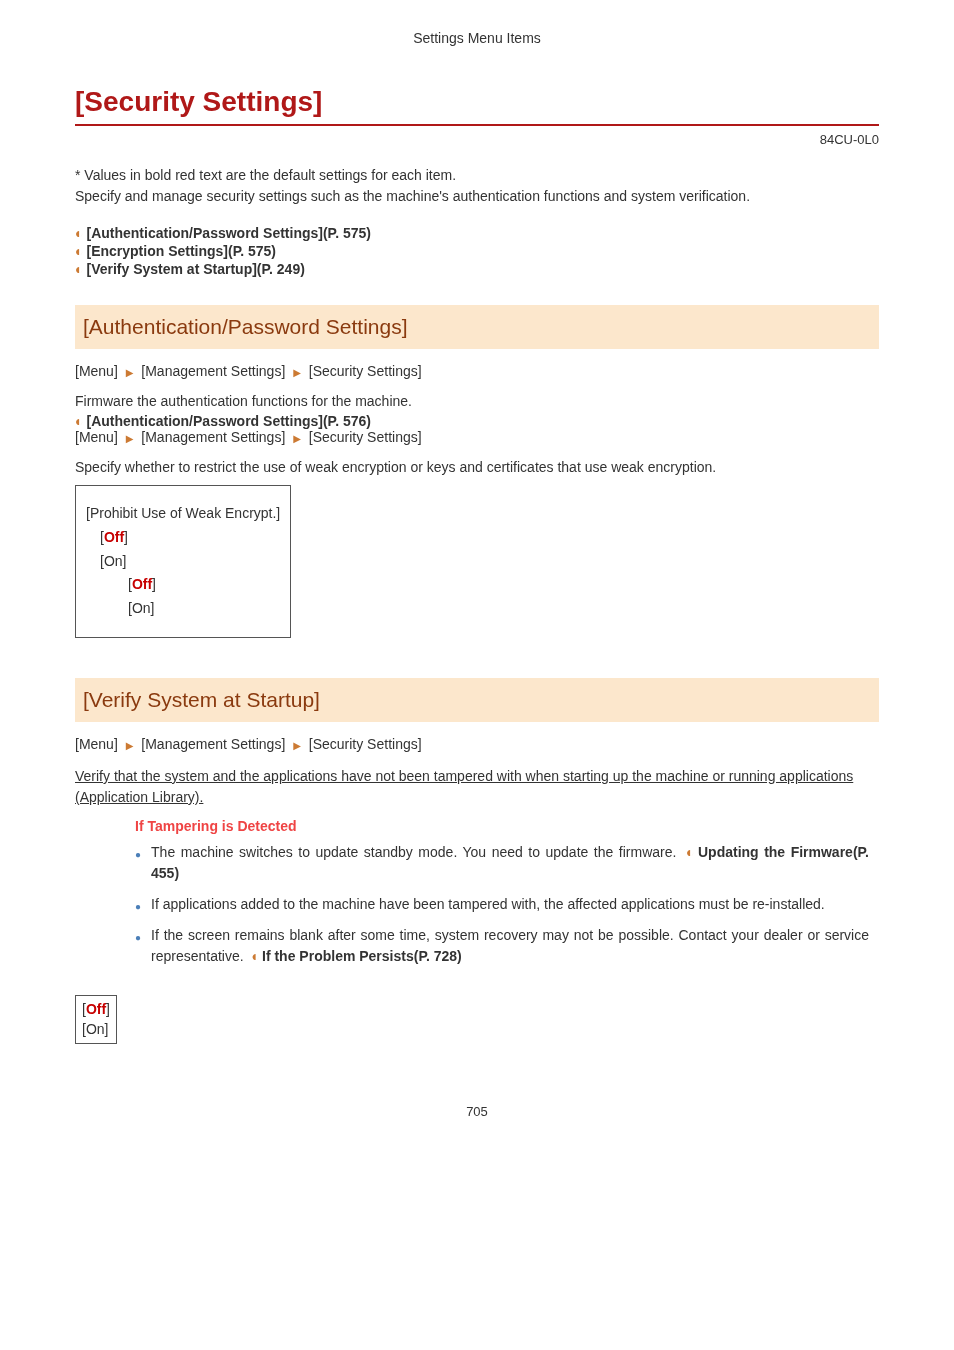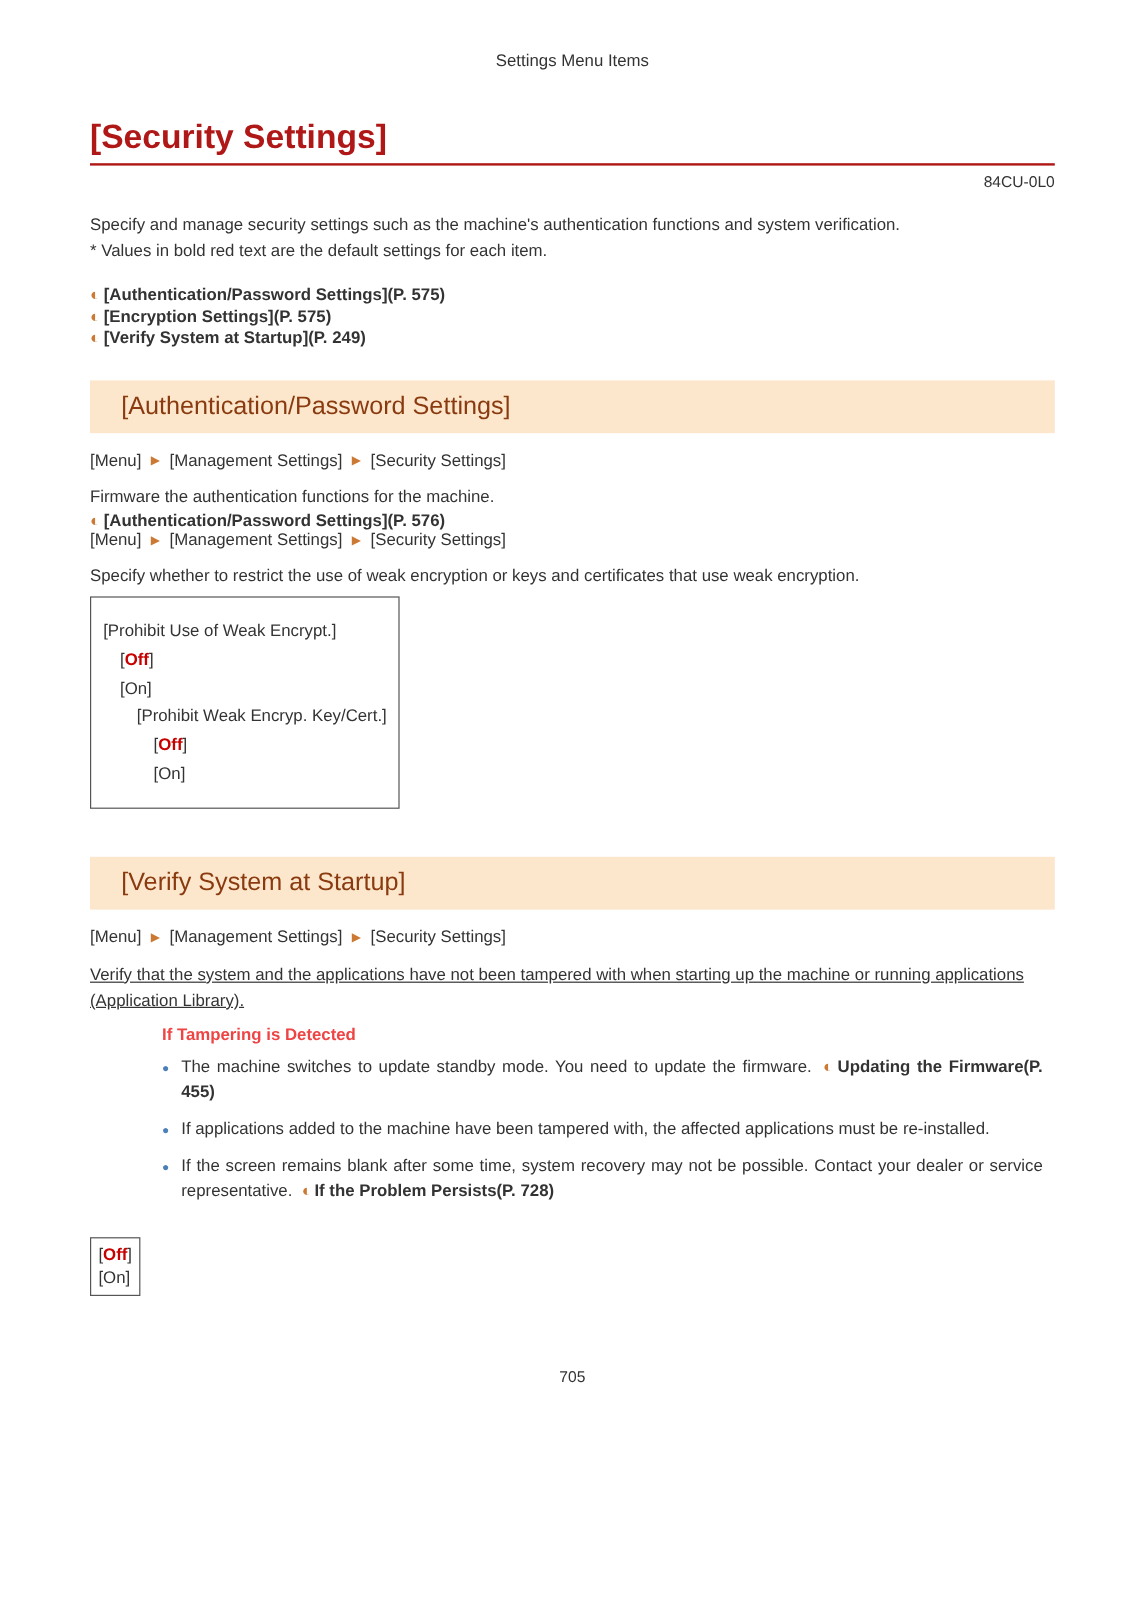--- a/index.html
+++ b/index.html
@@ -6,21 +6,21 @@
   body {
     font-family: Arial, Helvetica, sans-serif;
     font-size: 14px;
     color: #333;
     margin: 0;
     padding: 0;
     background: #fff;
   }
   .page {
     width: 954px;
-    margin: 12px auto;
+    margin: 0 auto;
     padding: 30px 75px 60px 75px;
     position: relative;
   }
   .header-title {
     text-align: center;
     font-size: 14px;
     margin-bottom: 40px;
   }
   .main-title {
     color: #b01818;
@@ -42,21 +42,21 @@
     color: #cc7a33;
     margin-right: 3px;
     font-size: 14px;
     line-height: 1;
   }
   .toc-text { font-weight: bold; }
   .section-heading {
     background: #fce7cc;
     color: #8a3a0f;
     font-size: 21px;
-    padding: 10px 26px;
+    padding: 10px 8px;
     margin-top: 20px;
     margin-bottom: 14px;
   }
   .breadcrumb { margin-bottom: 14px; }
   .bc-arrow {
     color: #cc7a33;
     font-size: 10px;
     margin: 0 4px;
     display:inline-block;
     vertical-align: middle;
@@ -110,22 +110,22 @@
 <body>
 
 <div class="page">
 
   <div class="header-title">Settings Menu Items</div>
 
   <div class="main-title">[Security Settings]</div>
   <div class="doc-id">84CU-0L0</div>
 
   <div class="intro">
+    <div>* Values in bold red text are the default settings for each item.</div>
     <div>Specify and manage security settings such as the machine's authentication functions and system verification.</div>
-    <div>* Values in bold red text are the default settings for each item.</div>
   </div>
 
   <div class="toc">
     <div class="toc-item">
       <span class="link-icon">◐</span>
       <span class="toc-text">[Authentication/Password Settings](P. 575)</span>
     </div>
     <div class="toc-item">
       <span class="link-icon">◐</span>
       <span class="toc-text">[Encryption Settings](P. 575)</span>
@@ -160,21 +160,20 @@
     <span>[Security Settings]</span>
   </div>
   <div>Specify whether to restrict the use of weak encryption or keys and certificates that use weak encryption.</div>
 
   <div class="settings-box">
     <div>[Prohibit Use of Weak Encrypt.]</div>
     <div class="indent-1">
       <span>[</span><span class="default-val">Off</span><span>]</span>
     </div>
     <div class="indent-1">[On]</div>
-    <div class="indent-2">[Prohibit Weak Encryp. Key/Cert.]</div>
     <div class="indent-3">
       <span>[</span><span class="default-val">Off</span><span>]</span>
     </div>
     <div class="indent-3">[On]</div>
   </div>
 
   
   <div class="section-heading">[Verify System at Startup]</div>
   <div class="breadcrumb">
     <span>[Menu]</span>

